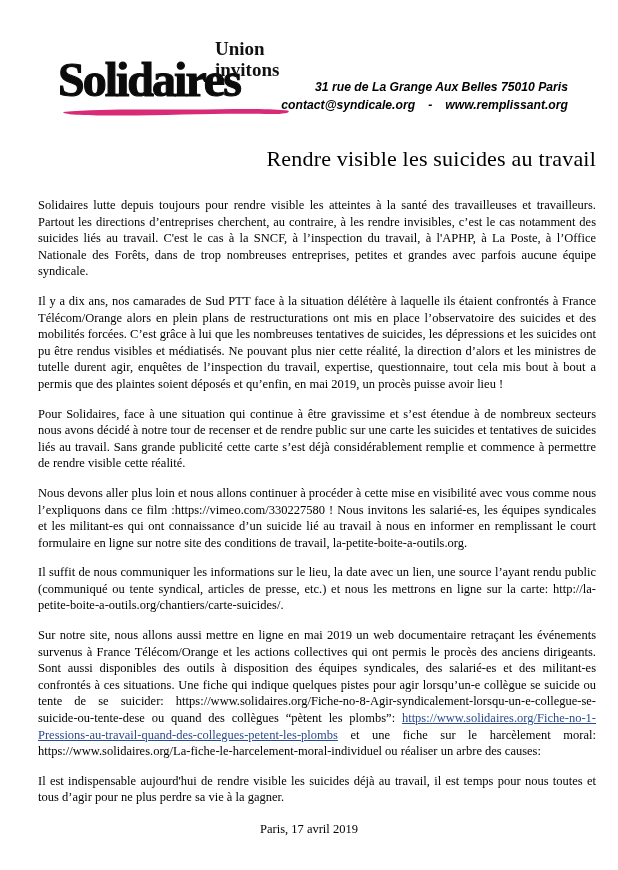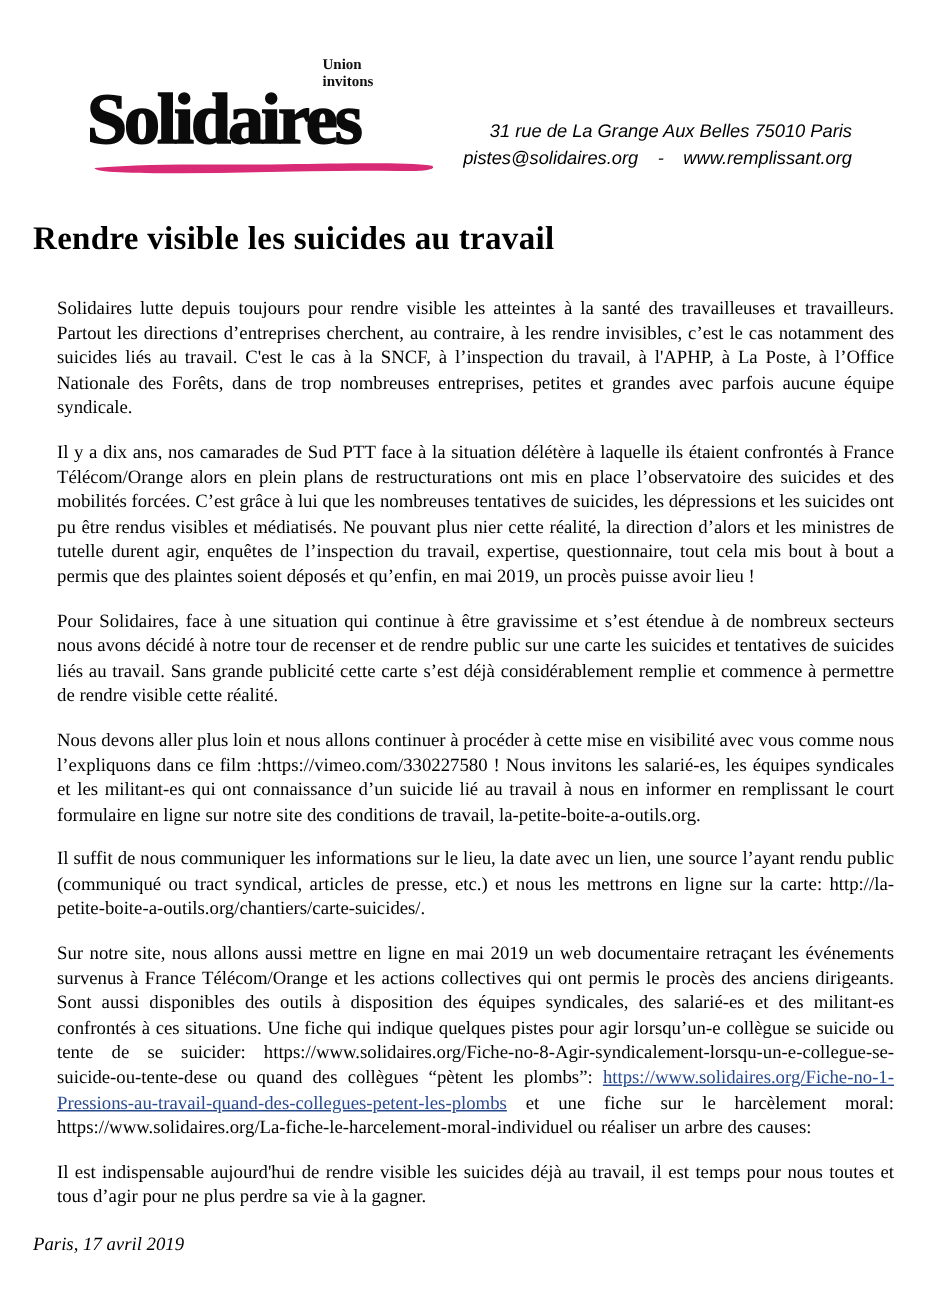--- a/index.html
+++ b/index.html
@@ -7,54 +7,54 @@
     width: 618px; height: 870px;
     font-family: "Liberation Serif", serif;
     color: #000;
   }
   .page { position: relative; width: 618px; height: 870px; overflow: hidden; background: #fff; }
 
   
   .logo-block { position: absolute; top: 34px; left: 58px; width: 242px; }
   .logo-tagline {
     position: absolute; top: 4px; left: 157px;
-    font-weight: bold; font-size: 10px; line-height: 1.12; color: #111;
+    font-weight: bold; font-size: 19px; line-height: 1.12; color: #111;
   }
   .logo-text {
     margin-top: 24px;
     font-size: 48px; font-weight: bold; line-height: 0.92;
     letter-spacing: -2px; color: #0b0b0b;
     -webkit-text-stroke: 1.1px #0b0b0b;
   }
   .logo-underline { display: block; margin: 3px 0 0 2px; width: 232px; height: 12px; }
 
   .contact-block {
     position: absolute; top: 78px; right: 50px;
     text-align: right;
     font-family: "Liberation Sans", sans-serif;
-    font-style: italic; font-weight: normal;
+    font-style: italic; font-weight: bold;
     font-size: 12.2px; line-height: 1.5; color: #000;
   }
   .contact-sep { display: inline-block; margin: 0 13px; }
 
   
   .doc-main { position: absolute; top: 146px; left: 22px; width: 574px; }
   .doc-title {
     margin: 0 0 25px 0;
-    text-align: left;
-    font-size: 22px; font-weight: bold; letter-spacing: 0.2px;
+    text-align: right;
+    font-size: 22px; font-weight: normal; letter-spacing: 0.2px;
   }
   .para {
     margin: 0 0 13px 16px;
     text-align: justify;
     font-size: 12.5px; line-height: 16.6px;
     overflow-wrap: break-word; word-break: break-word;
   }
   .hyperlink { color: #2a4a8f; text-decoration: underline; cursor: pointer; }
-  .date-line { margin-top: 16px; text-align: left; font-size: 12.5px; font-style: italic; }
+  .date-line { margin-top: 16px; text-align: center; font-size: 12.5px; }
 </style>
 </head>
 <body>
 
 <div class="page">
 
   <header>
     <div class="logo-block">
       <div class="logo-tagline">
         <div>Union</div>
@@ -62,33 +62,33 @@
       </div>
       <div class="logo-text">Solidaires</div>
       <svg class="logo-underline" viewBox="0 0 232 12" preserveAspectRatio="none">
         <path d="M3 7 C 40 3.5, 90 5, 130 4.5 C 170 4, 210 3, 228 5.5 C 230.5 7, 228 9.5, 205 9 C 160 8, 110 10.5, 60 10.5 C 28 10.5, 3.5 10, 3 7 Z" fill="#d92a76"></path>
       </svg>
     </div>
 
     <div class="contact-block">
       <div>31 rue de La Grange Aux Belles 75010 Paris</div>
       <div>
-        <span>pistes@solidaires.org</span><span class="contact-sep">-</span><span>www.remplissant.org</span>
+        <span>contact@syndicale.org</span><span class="contact-sep">-</span><span>www.remplissant.org</span>
       </div>
     </div>
   </header>
 
   <main class="doc-main">
     <h1 class="doc-title">Rendre visible les suicides au travail</h1>
 
     <p class="para">Solidaires lutte depuis toujours pour rendre visible les atteintes à la santé des travailleuses et travailleurs. Partout les directions d’entreprises cherchent, au contraire, à les rendre invisibles, c’est le cas notamment des suicides liés au travail. C'est le cas à la SNCF, à l’inspection du travail, à l'APHP, à La Poste, à l’Office Nationale des Forêts, dans de trop nombreuses entreprises, petites et grandes avec parfois aucune équipe syndicale.</p>
     <p class="para">Il y a dix ans, nos camarades de Sud PTT face à la situation délétère à laquelle ils étaient confrontés à France Télécom/Orange alors en plein plans de restructurations ont mis en place l’observatoire des suicides et des mobilités forcées. C’est grâce à lui que les nombreuses tentatives de suicides, les dépressions et les suicides ont pu être rendus visibles et médiatisés. Ne pouvant plus nier cette réalité, la direction d’alors et les ministres de tutelle durent agir, enquêtes de l’inspection du travail, expertise, questionnaire, tout cela mis bout à bout a permis que des plaintes soient déposés et qu’enfin, en mai 2019, un procès puisse avoir lieu !</p>
     <p class="para">Pour Solidaires, face à une situation qui continue à être gravissime et s’est étendue à de nombreux secteurs nous avons décidé à notre tour de recenser et de rendre public sur une carte les suicides et tentatives de suicides liés au travail. Sans grande publicité cette carte s’est déjà considérablement remplie et commence à permettre de rendre visible cette réalité.</p>
     <p class="para">Nous devons aller plus loin et nous allons continuer à  procéder à cette mise en visibilité avec vous comme nous l’expliquons dans ce film :https://vimeo.com/330227580 ! Nous invitons les salarié-es, les équipes syndicales et les militant-es qui ont connaissance d’un suicide lié au travail à nous en informer en remplissant le court formulaire en ligne sur notre site des conditions de travail, la-petite-boite-a-outils.org.</p>
-    <p class="para">Il suffit de nous communiquer les informations sur le lieu, la date avec un lien, une source l’ayant rendu public (communiqué ou tract syndical, articles de presse, etc.) et nous les mettrons en ligne sur la carte: http://la-petite-boite-a-outils.org/chantiers/carte-suicides/.</p>
+    <p class="para">Il suffit de nous communiquer les informations sur le lieu, la date avec un lien, une source l’ayant rendu public (communiqué ou tente syndical, articles de presse, etc.) et nous les mettrons en ligne sur la carte: http://la-petite-boite-a-outils.org/chantiers/carte-suicides/.</p>
 
     <p class="para"><span>Sur notre site, nous allons aussi mettre en ligne en mai 2019 un web documentaire retraçant les événements survenus à France Télécom/Orange et les actions collectives qui ont permis le procès des anciens dirigeants. Sont aussi disponibles des outils à disposition des équipes syndicales, des salarié-es et des militant-es confrontés à ces situations. Une fiche qui indique quelques pistes pour agir lorsqu’un-e collègue se suicide ou tente de se suicider: https://www.solidaires.org/Fiche-no-8-Agir-syndicalement-lorsqu-un-e-collegue-se-suicide-ou-tente-dese ou quand des collègues “pètent les plombs”: </span><a class="hyperlink">https://www.solidaires.org/Fiche-no-1-Pressions-au-travail-quand-des-collegues-petent-les-plombs</a><span> et une fiche sur le harcèlement moral: https://www.solidaires.org/La-fiche-le-harcelement-moral-individuel ou réaliser un arbre des causes:</span></p>
 
     <p class="para">Il est indispensable aujourd'hui de rendre visible les suicides déjà au travail, il est temps pour nous toutes et tous d’agir pour ne plus perdre sa vie à la gagner.</p>
 
     <div class="date-line">Paris, 17 avril 2019</div>
   </main>
 
 </div>
 

